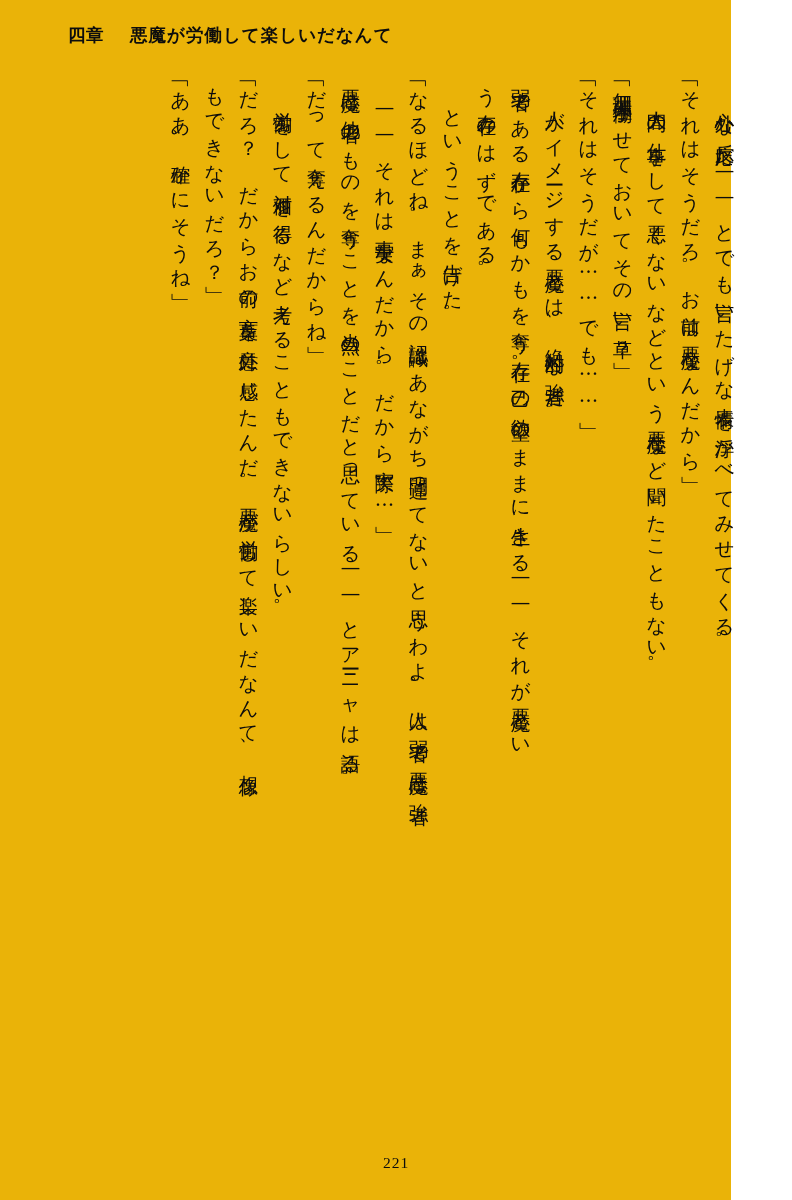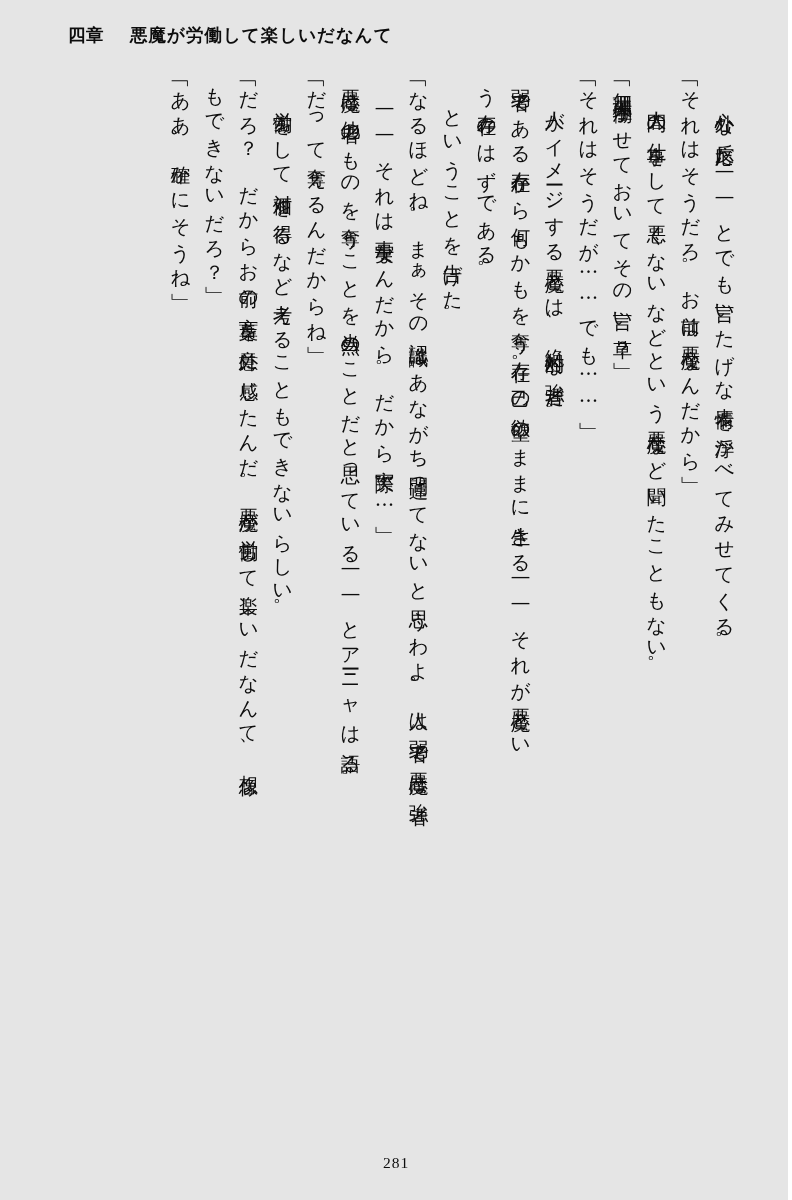--- a/index.html
+++ b/index.html
@@ -11,23 +11,23 @@
     width: 792px;
     height: 1200px;
     font-family: "Liberation Serif", "DejaVu Serif", serif;
     color: #0d0d0d;
     position: relative;
     overflow: hidden;
   }
   .page {
     position: absolute;
     inset: 0;
-    width: 788px;
+    width: 731px;
     height: 1200px;
-    background: #e5e5e5;
+    background: #eab308;
   }
   
   .header {
     position: absolute;
     top: 18px;
     left: 0;
     width: 792px;
     height: 34px;
     display: flex;
     align-items: center;
@@ -109,15 +109,15 @@
       <div class="vline">「なるほどね。まぁその認識はあながち間違ってないと思うわよ。人は弱者で悪魔は強者</div>
       <div class="vline indent">——それは事実なんだから。だから実際……」</div>
       <div class="vline">悪魔は他者のものを奪うことを当然のことだと思っている——とアーニャは語る。</div>
       <div class="vline">「だって奪えるんだからね」</div>
       <div class="vline indent">労働をして対価を得るなど考えることもできないらしい。</div>
       <div class="vline">「だろ？　だからお前の言葉を意外に感じたんだ。悪魔が労働して楽しいだなんて、想像</div>
       <div class="vline">もできないだろ？」</div>
       <div class="vline">「ああ、確かにそうね」</div>
     </div>
 
-  <div class="folio">281</div>
+  <div class="folio">221</div>
 
 </div>
 
 </body></html>

